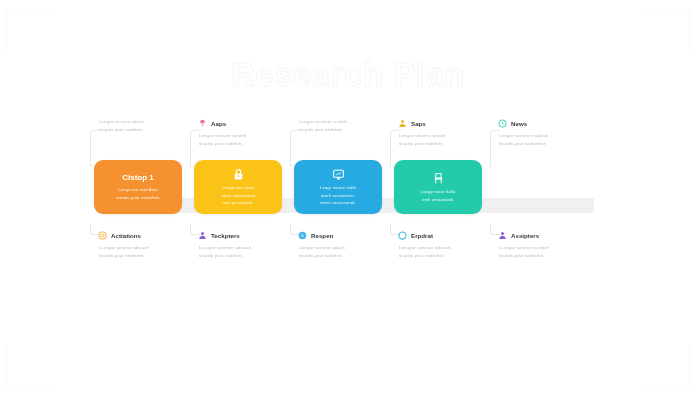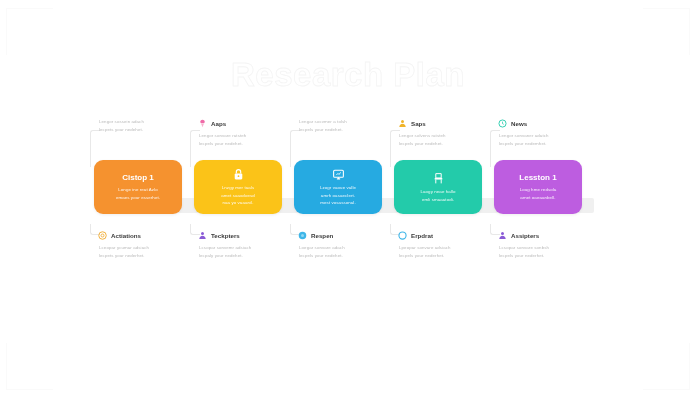--- a/index.html
+++ b/index.html
@@ -357,25 +357,20 @@
                 <circle cx="12" cy="12" r="9.5" fill="none" stroke="#23cbaa" stroke-width="2.4"></circle>
                 <path d="M12 7v5.3l3.4 2" fill="none" stroke="#23cbaa" stroke-width="2"></path>
               </svg>
           </span>
           <span class="txt">News</span>
         </div>
         <div class="label-body">Lengor sonvaner adatch</div>
         <div class="label-body">lecpels your nedemhet.</div>
       </div>
 
-      <div class="card" style="background:#bd5de0">
-        <div class="card-title">Lesston 1</div>
-        <div class="card-body">Loug hme redsola</div>
-        <div class="card-body">amet oaeaanbell.</div>
-      </div>
 
       <div class="elbow down"></div>
       <div class="label-block below">
         <div class="label-head">
           <span class="glyph">
             <svg width="9" height="9" viewBox="0 0 24 24">
                 <circle cx="12" cy="6.5" r="4" fill="#8b5cd6"></circle>
                 <path d="M3.5 21c0-4.7 3.8-8.5 8.5-8.5s8.5 3.8 8.5 8.5z" fill="#8b5cd6"></path>
               </svg>
           </span>

